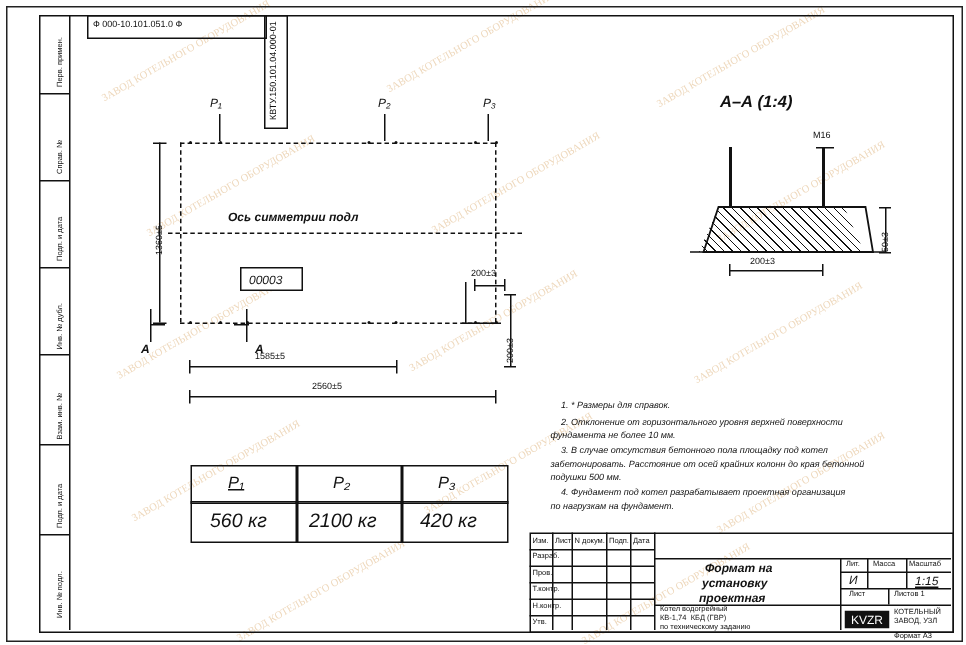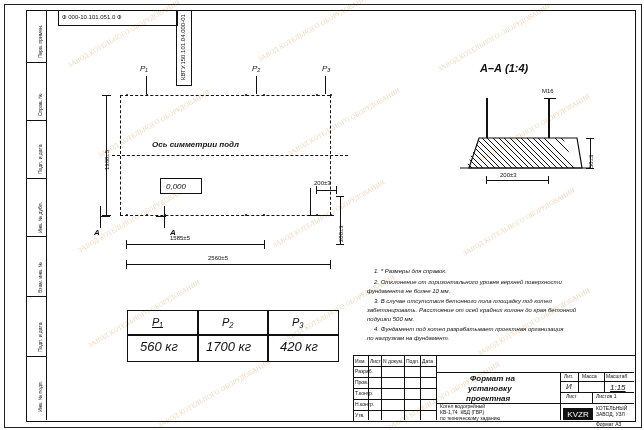--- a/index.html
+++ b/index.html
@@ -99,21 +99,21 @@
   <div class="ln v" style="left:256px;top:76px;height:18px;"></div>
   <div class="ln v" style="left:325px;top:76px;height:18px;"></div>
   <div class="txt t8 ital" style="left:140px;top:64px;">P₁</div>
   <div class="txt t8 ital" style="left:252px;top:64px;">P₂</div>
   <div class="txt t8 ital" style="left:322px;top:64px;">P₃</div>
 
   <div class="dash" style="left:112px;top:155px;width:236px;border-top:1px dashed #111;"></div>
   <div class="txt t8 bold ital" style="left:152px;top:140px;">Ось симметрии подл</div>
 
   <div class="lbl-box" style="left:160px;top:178px;width:40px;height:14px;"></div>
-  <div class="txt t8 ital" style="left:166px;top:182px;">0,000</div>
+  <div class="txt t8 ital" style="left:166px;top:182px;">00003</div>
 
   <div class="ln v" style="left:106px;top:95px;height:120px;"></div>
   <div class="ln h" style="left:102px;top:95px;width:9px;"></div>
   <div class="ln h" style="left:102px;top:215px;width:9px;"></div>
   <div class="txt t6" style="left:104px;top:170px;transform:rotate(-90deg);transform-origin:0 0;">1360±5</div>
 
   <div class="ln v" style="left:100px;top:206px;height:22px;"></div>
   <div class="ln h" style="left:100px;top:216px;width:10px;"></div>
   <div class="txt t8 bold ital" style="left:94px;top:228px;">А</div>
 
@@ -172,21 +172,21 @@
   <div class="box" style="left:267px;top:310px;width:70px;height:24px;"></div>
   <div class="box" style="left:127px;top:334px;width:70px;height:26px;"></div>
   <div class="box" style="left:197px;top:334px;width:70px;height:26px;"></div>
   <div class="box" style="left:267px;top:334px;width:70px;height:26px;"></div>
 
   <div class="txt t11 ital" style="left:152px;top:316px;text-decoration:underline;">Р₁</div>
   <div class="txt t11 ital" style="left:222px;top:316px;">Р₂</div>
   <div class="txt t11 ital" style="left:292px;top:316px;">Р₃</div>
 
   <div class="txt t13 ital" style="left:140px;top:340px;">560 кг</div>
-  <div class="txt t13 ital" style="left:206px;top:340px;">1700 кг</div>
+  <div class="txt t13 ital" style="left:206px;top:340px;">2100 кг</div>
   <div class="txt t13 ital" style="left:280px;top:340px;">420 кг</div>
 
   <div class="txt t6 ital" style="left:374px;top:268px;">1. * Размеры для справок.</div>
   <div class="txt t6 ital" style="left:374px;top:279px;">2. Отклонение от горизонтального уровня верхней поверхности</div>
   <div class="txt t6 ital" style="left:367px;top:288px;">фундамента не более 10 мм.</div>
   <div class="txt t6 ital" style="left:374px;top:298px;">3. В случае отсутствия бетонного пола площадку под котел</div>
   <div class="txt t6 ital" style="left:367px;top:307px;">забетонировать. Расстояние от осей крайних колонн до края бетонной</div>
   <div class="txt t6 ital" style="left:367px;top:316px;">подушки 500 мм.</div>
   <div class="txt t6 ital" style="left:374px;top:326px;">4. Фундамент под котел разрабатывает проектная организация</div>
   <div class="txt t6 ital" style="left:367px;top:335px;">по нагрузкам на фундамент.</div>

